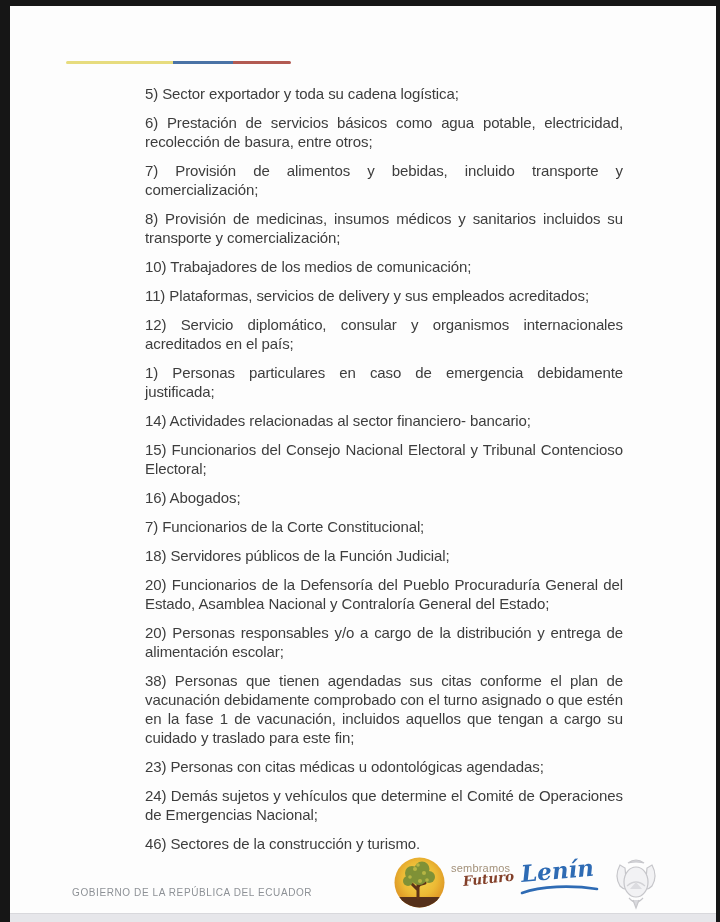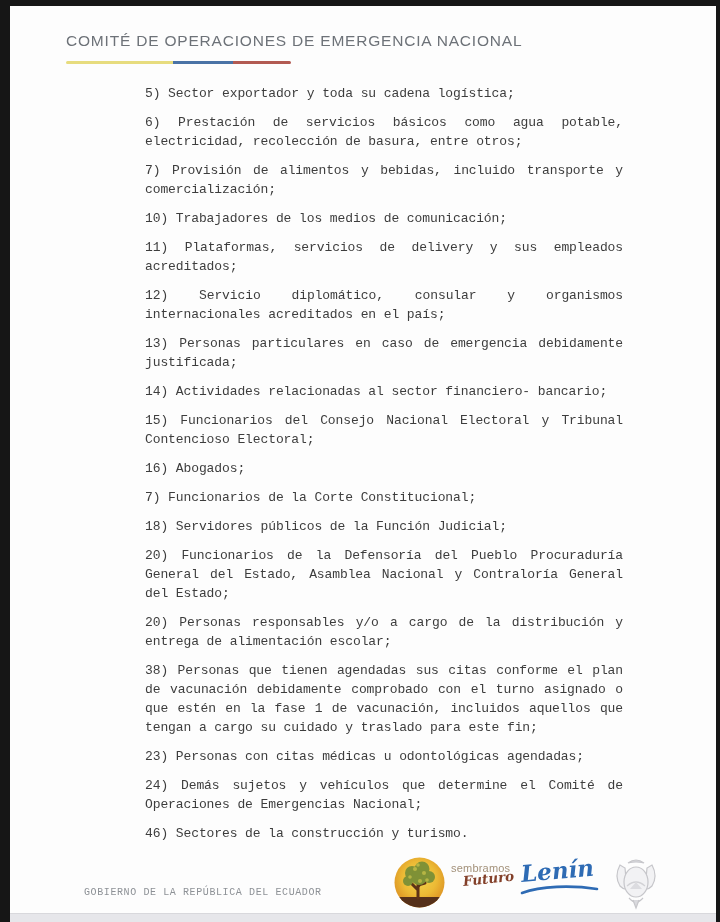--- a/index.html
+++ b/index.html
@@ -28,28 +28,28 @@
   .flag-seg.y { width:107px; background:#e7dc7e; }
   .flag-seg.b { width:60px;  background:#4a73a6; }
   .flag-seg.r { width:58px;  background:#b25a52; }
 
   
   .list {
     position:absolute; left:145px; top:84px; width:478px;
   }
   .item {
     margin:0 0 10px 0;
-    font-size:13px; line-height:19px; letter-spacing:-0.1px;
-    color:#3d3d3d; text-align:justify;font-family:Liberation Mono, monospace;
+    font-size:15px; line-height:19px; letter-spacing:-0.1px;
+    color:#3d3d3d; text-align:justify;
   }
 
   
   .gov-label {
-    position:absolute; left:84px; top:887px;
-    font-size:10px; letter-spacing:0.6px; color:#8d9196; white-space:nowrap;font-family:Liberation Mono, monospace;
+    position:absolute; left:72px; top:887px;
+    font-size:10px; letter-spacing:0.6px; color:#8d9196; white-space:nowrap;
   }
   .sembramos-logo { position:absolute; left:394px; top:857px; width:51px; height:51px; }
   .sembramos-text { position:absolute; left:451px; top:862px; width:110px; }
   .sembramos-word { font-size:11px; color:#a3917a; letter-spacing:0.2px; }
   .futuro-word {
     font-family:"DejaVu Serif", serif; font-style:italic; font-weight:bold;
     font-size:13.5px; color:#83402a;
     transform:rotate(-6deg); transform-origin:left center;
     margin:-1px 0 0 12px; width:70px;
   }
@@ -66,35 +66,35 @@
 </head>
 <body>
 
 <div class="page">
 
   <div class="frame-top"></div>
   <div class="frame-left"></div>
   <div class="frame-right"></div>
   <div class="bottom-strip"></div>
 
-  <div class="doc-title">COMITÉ DE OPERACIONES DE EMERGENCIA NACIONAL</div>
   <div class="flag-line">
     <div class="flag-seg y" style="background: rgb(231, 220, 126);"></div>
     <div class="flag-seg b" style="background: rgb(74, 115, 166);"></div>
     <div class="flag-seg r" style="background: rgb(178, 90, 82);"></div>
   </div>
 
   <main class="list">
       <p class="item">5) Sector exportador y toda su cadena logística;</p>
       <p class="item">6) Prestación de servicios básicos como agua potable, electricidad, recolección de basura, entre otros;</p>
       <p class="item">7) Provisión de alimentos y bebidas, incluido transporte y comercialización;</p>
+      <p class="item">8) Provisión de medicinas, insumos médicos y sanitarios incluidos su transporte y comercialización;</p>
       <p class="item">10) Trabajadores de los medios de comunicación;</p>
       <p class="item">11) Plataformas, servicios de delivery y sus empleados acreditados;</p>
       <p class="item">12) Servicio diplomático, consular y organismos internacionales acreditados en el país;</p>
-      <p class="item">13) Personas particulares en caso de emergencia debidamente justificada;</p>
+      <p class="item">1) Personas particulares en caso de emergencia debidamente justificada;</p>
       <p class="item">14) Actividades relacionadas al sector financiero- bancario;</p>
       <p class="item">15) Funcionarios del Consejo Nacional Electoral y Tribunal Contencioso Electoral;</p>
       <p class="item">16) Abogados;</p>
       <p class="item">7) Funcionarios de la Corte Constitucional;</p>
       <p class="item">18) Servidores públicos de la Función Judicial;</p>
       <p class="item">20) Funcionarios de la Defensoría del Pueblo Procuraduría General del Estado, Asamblea Nacional y Contraloría General del Estado;</p>
       <p class="item">20) Personas responsables y/o a cargo de la distribución y entrega de alimentación escolar;</p>
       <p class="item">38) Personas que tienen agendadas sus citas conforme el plan de vacunación debidamente comprobado con el turno asignado o que estén en la fase 1 de vacunación, incluidos aquellos que tengan a cargo su cuidado y traslado para este fin;</p>
       <p class="item">23) Personas con citas médicas u odontológicas agendadas;</p>
       <p class="item">24) Demás sujetos y vehículos que determine el Comité de Operaciones de Emergencias Nacional;</p>

